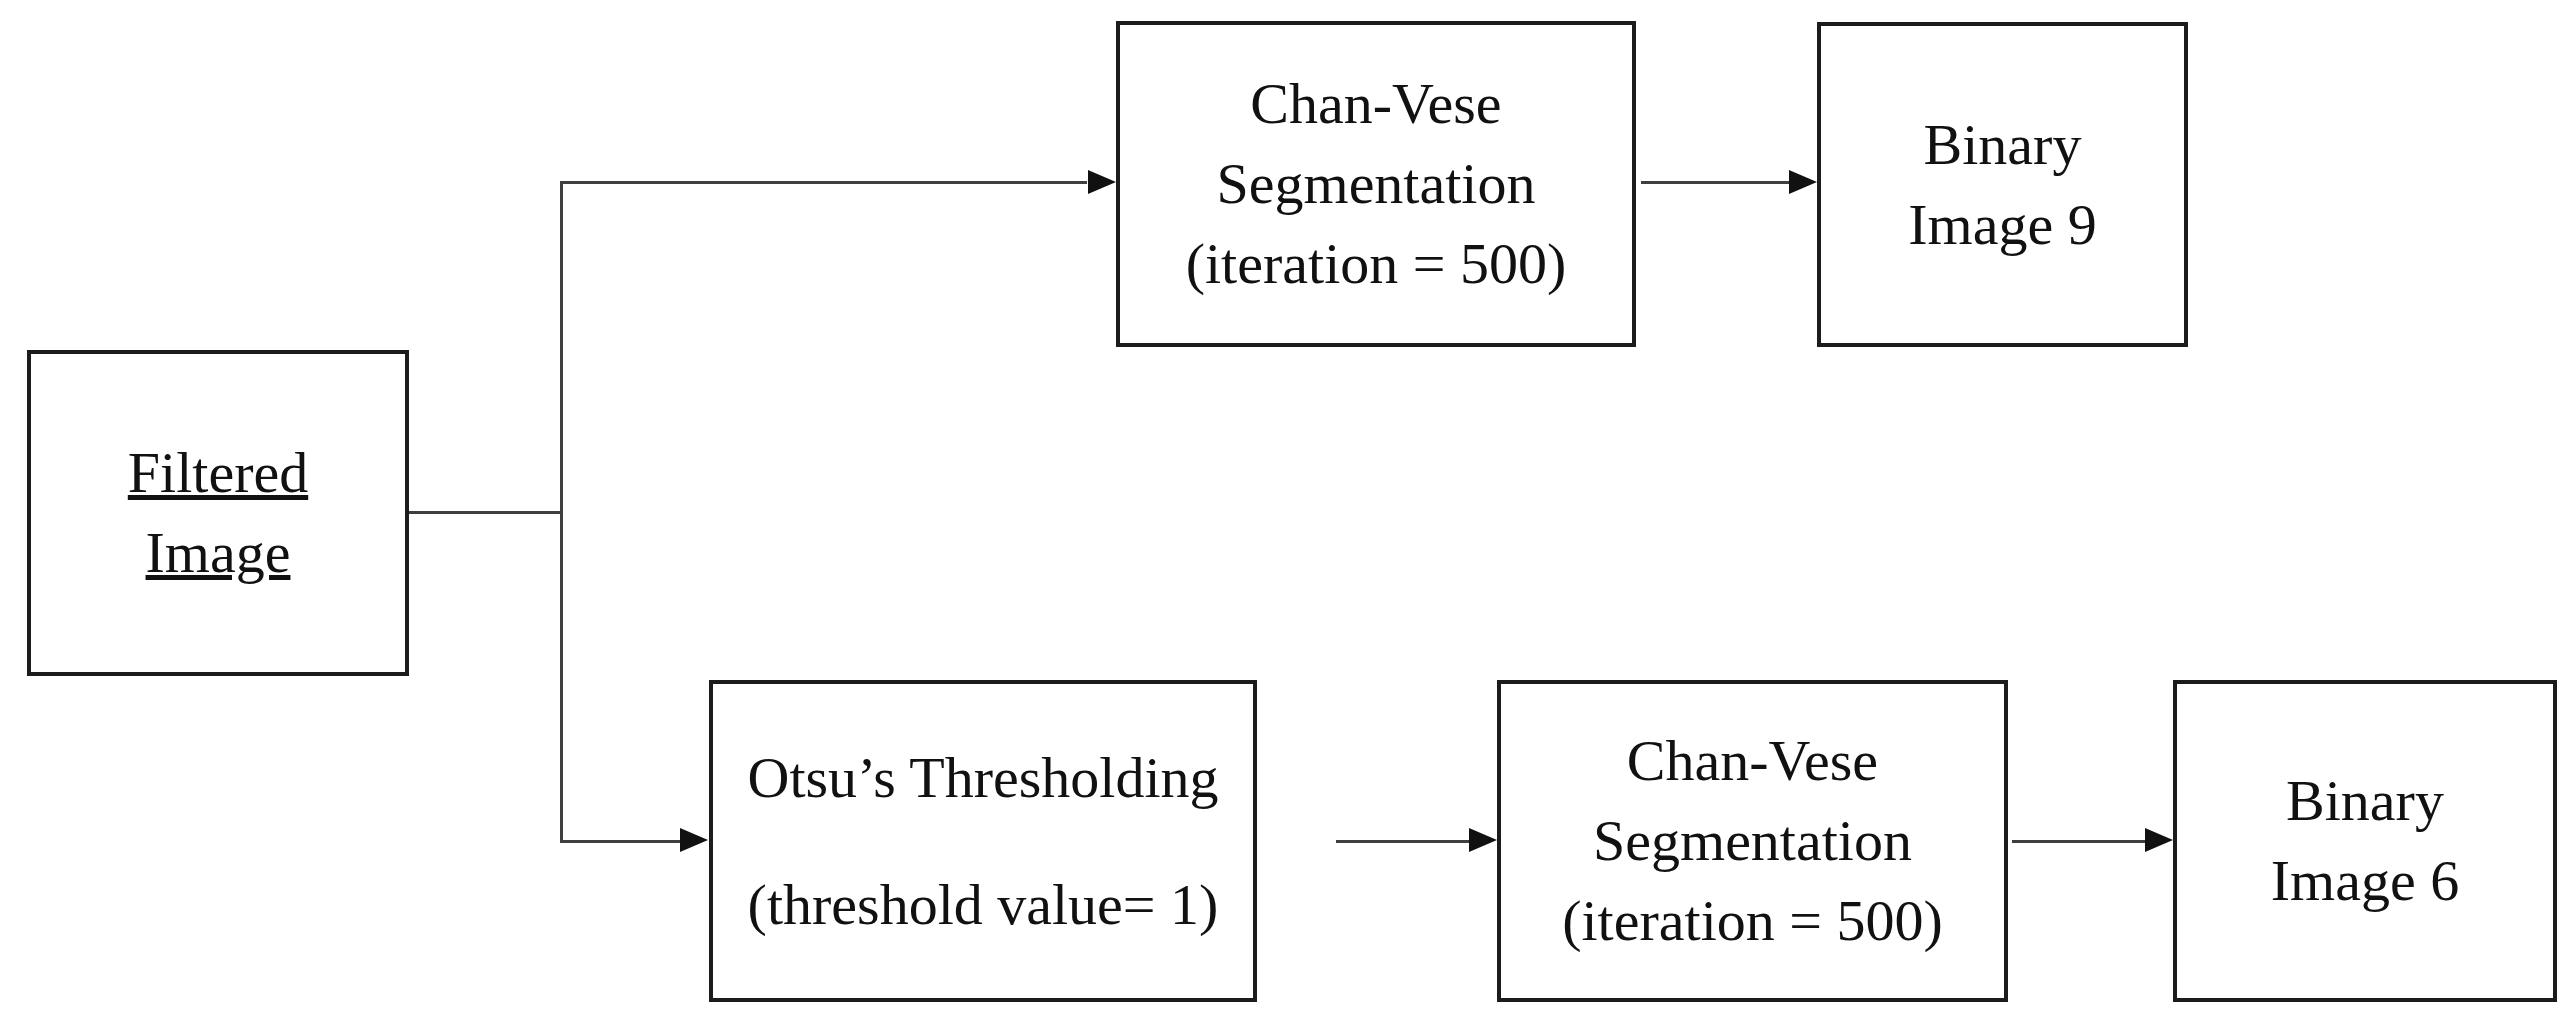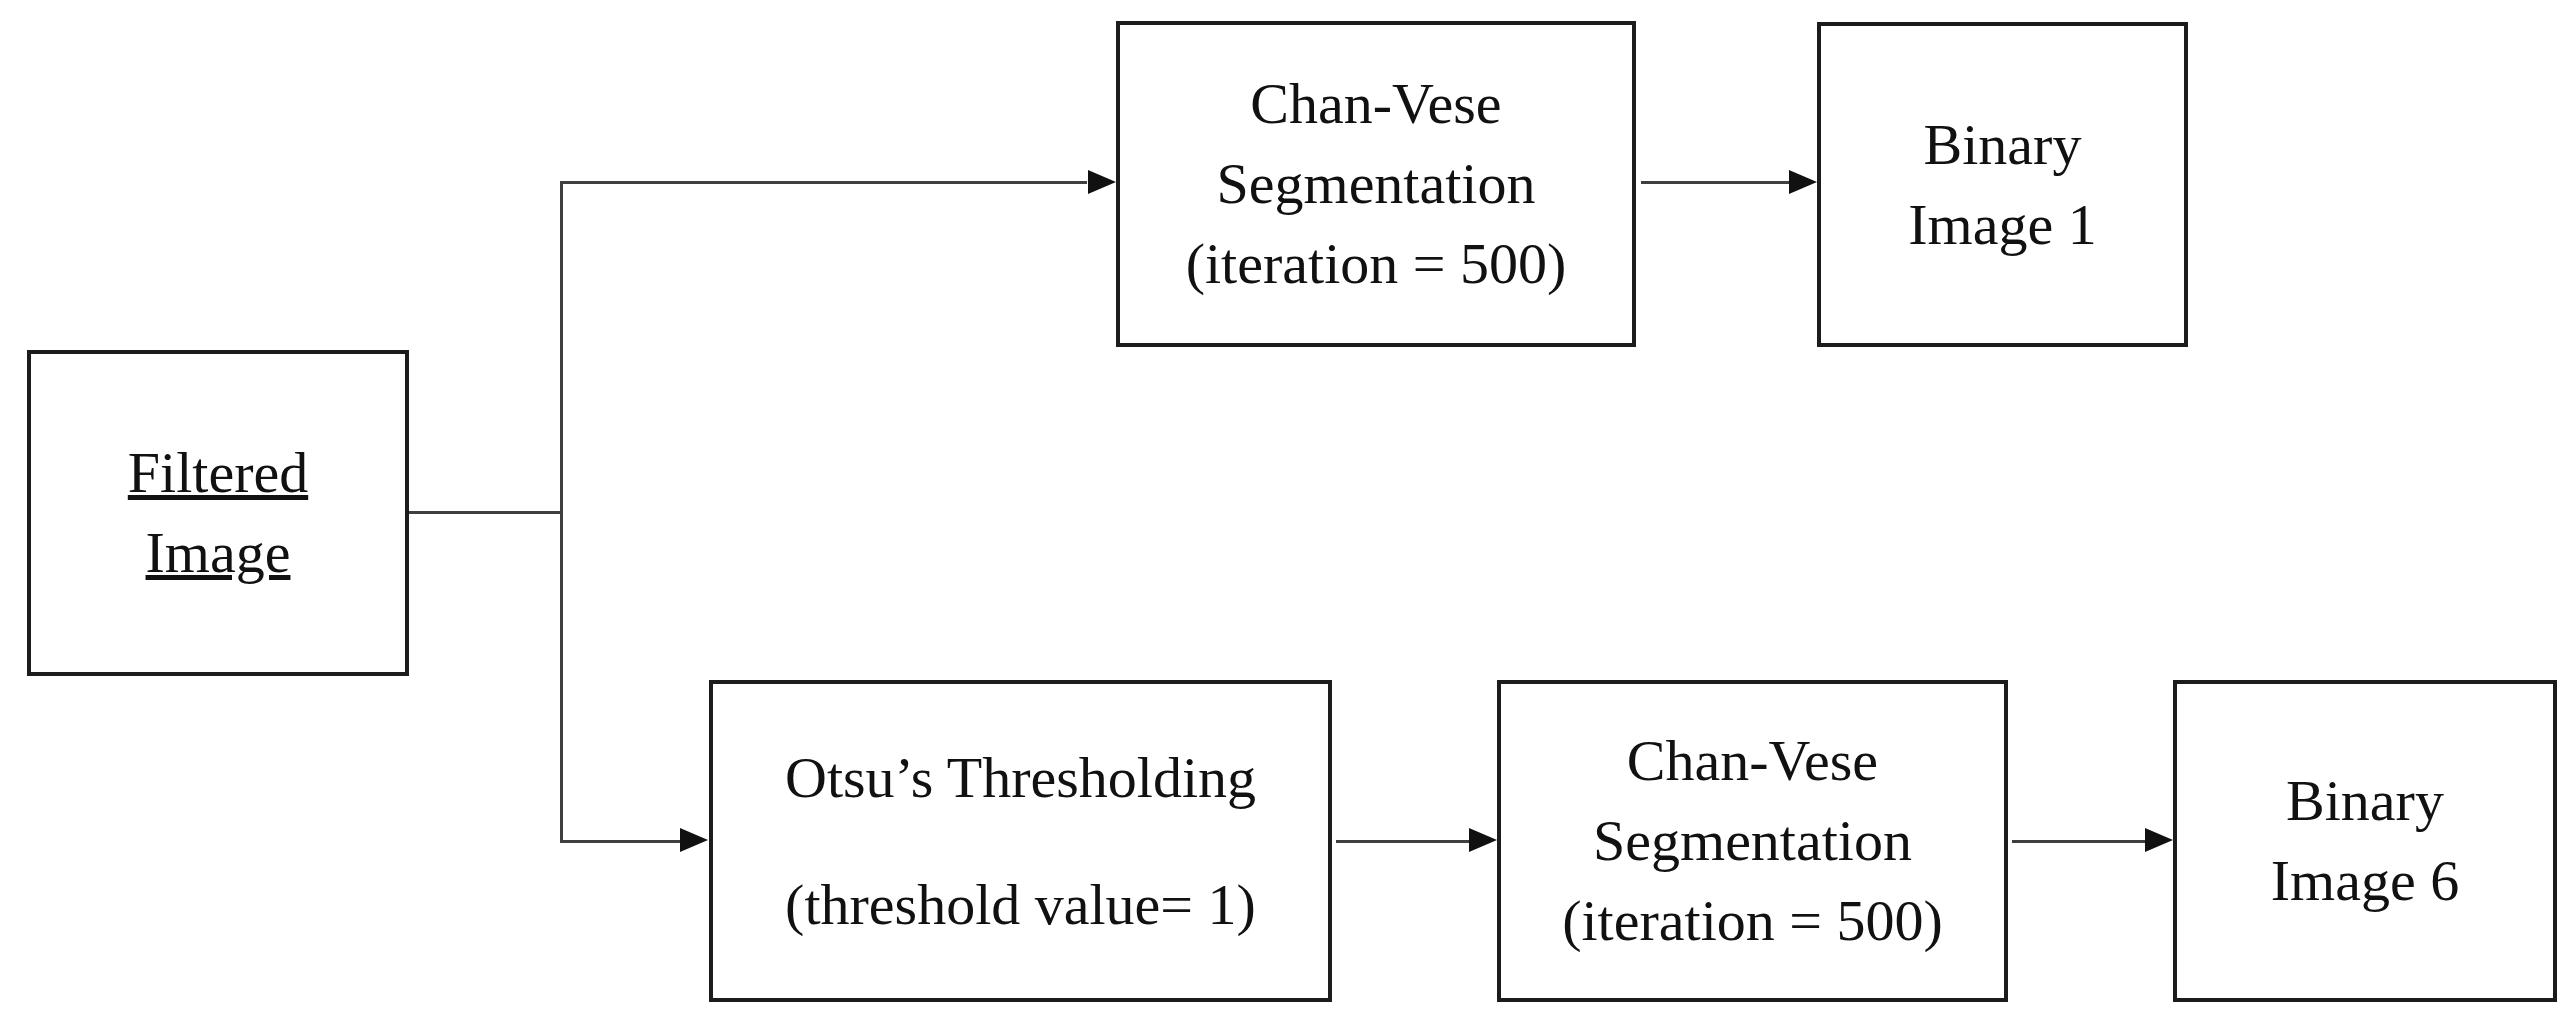--- a/index.html
+++ b/index.html
@@ -29,21 +29,21 @@
     font-size: 58px;
     line-height: 80px;
     white-space: nowrap;
   }
   .node span { display: block; }
 
   
   #node-filtered   { left: 27px;   top: 350px; width: 382px; height: 326px; text-decoration: underline; }
   #node-chanvese1  { left: 1116px; top: 20.5px;  width: 520px; height: 326px; }
   #node-binary1    { left: 1817px; top: 22px;  width: 371px; height: 325px; }
-  #node-otsu       { left: 709px;  top: 680px; width: 623px; height: 322px; gap: 47px; }
+  #node-otsu       { left: 709px;  top: 680px; width: 548px; height: 322px; gap: 47px; }
   #node-chanvese2  { left: 1497px; top: 680px; width: 511px; height: 322px; }
   #node-binary2    { left: 2173px; top: 680px; width: 384px; height: 322px; }
 
   .hline, .vline {
     position: absolute;
     background: #3f3f3f;
   }
   .hline { height: 2.7px; }
   .vline { width: 2.7px; }
 
@@ -81,21 +81,21 @@
   </div>
 
   <div class="node" id="node-chanvese1">
     <span>Chan-Vese</span>
     <span>Segmentation</span>
     <span>(iteration = 500)</span>
   </div>
 
   <div class="node" id="node-binary1">
     <span>Binary</span>
-    <span>Image 1</span>
+    <span>Image 9</span>
   </div>
 
   <div class="node" id="node-otsu">
     <span>Otsu’s Thresholding</span>
     <span>(threshold value= 1)</span>
   </div>
 
   <div class="node" id="node-chanvese2">
     <span>Chan-Vese</span>
     <span>Segmentation</span>

